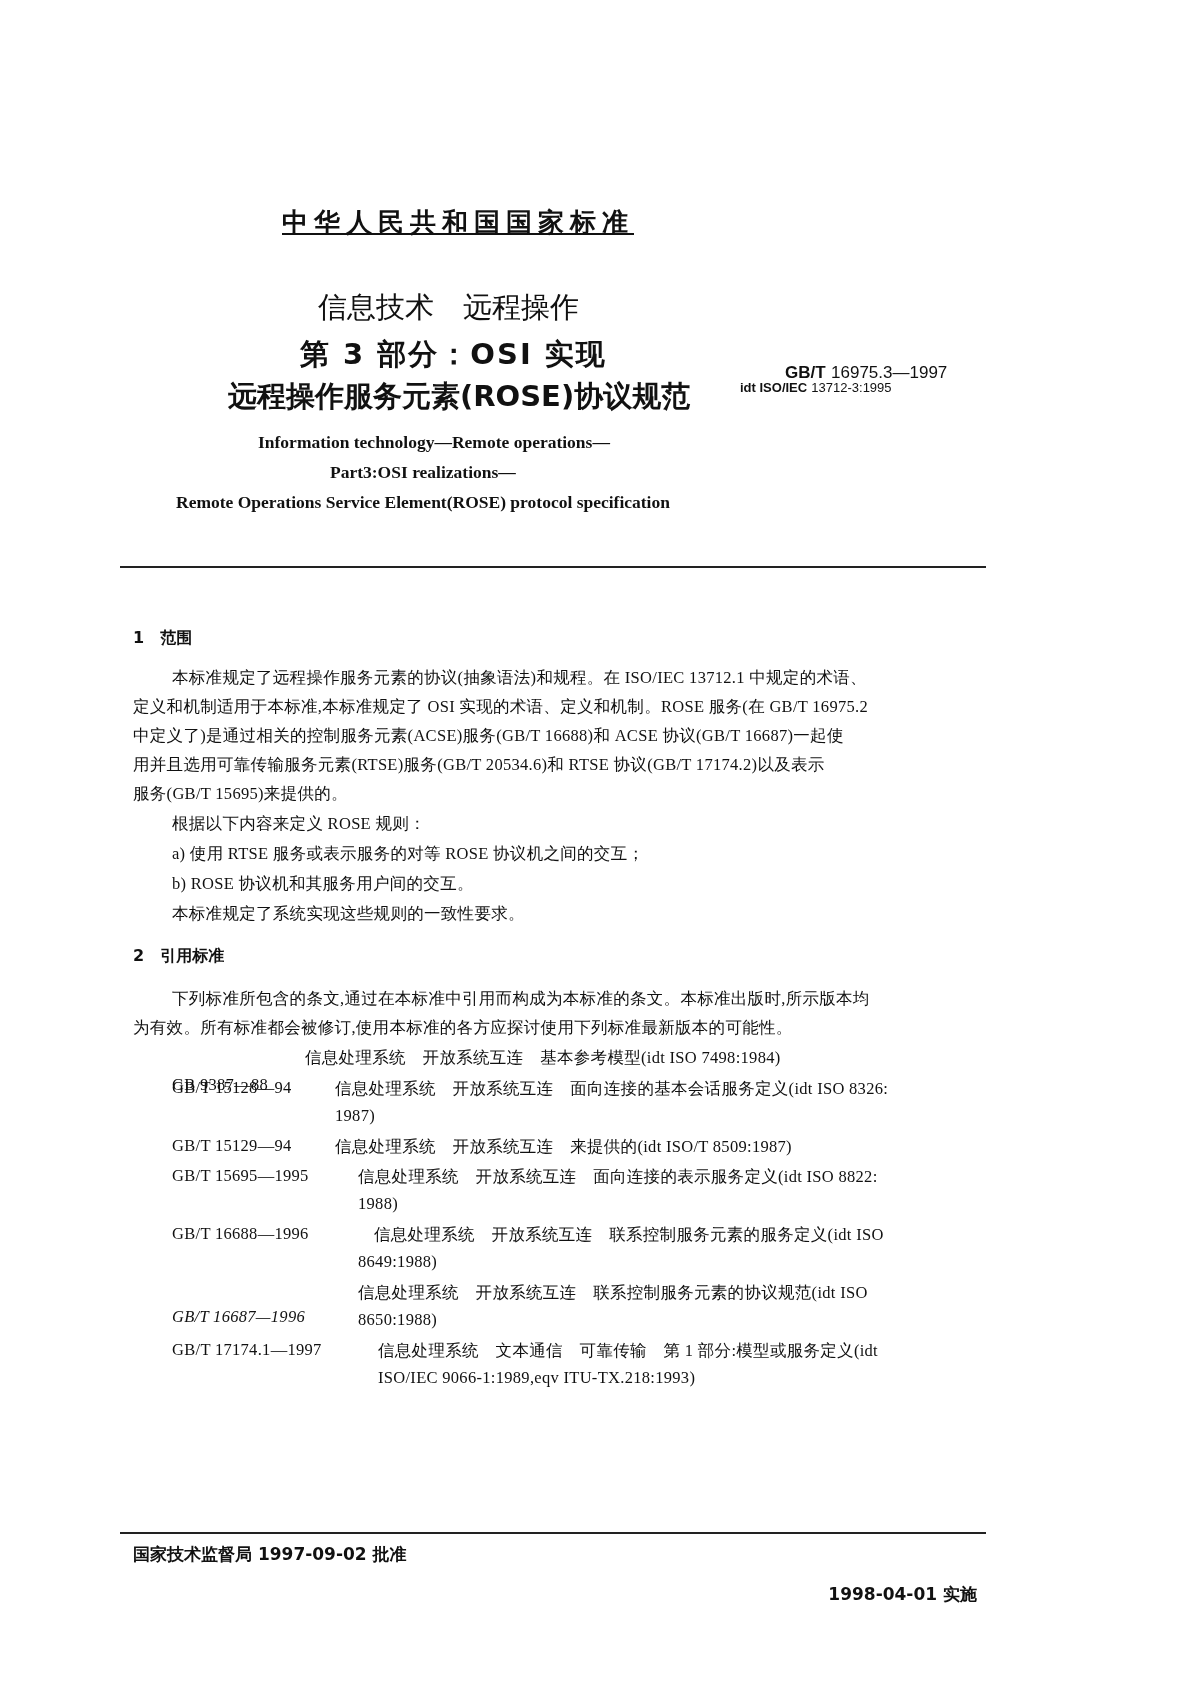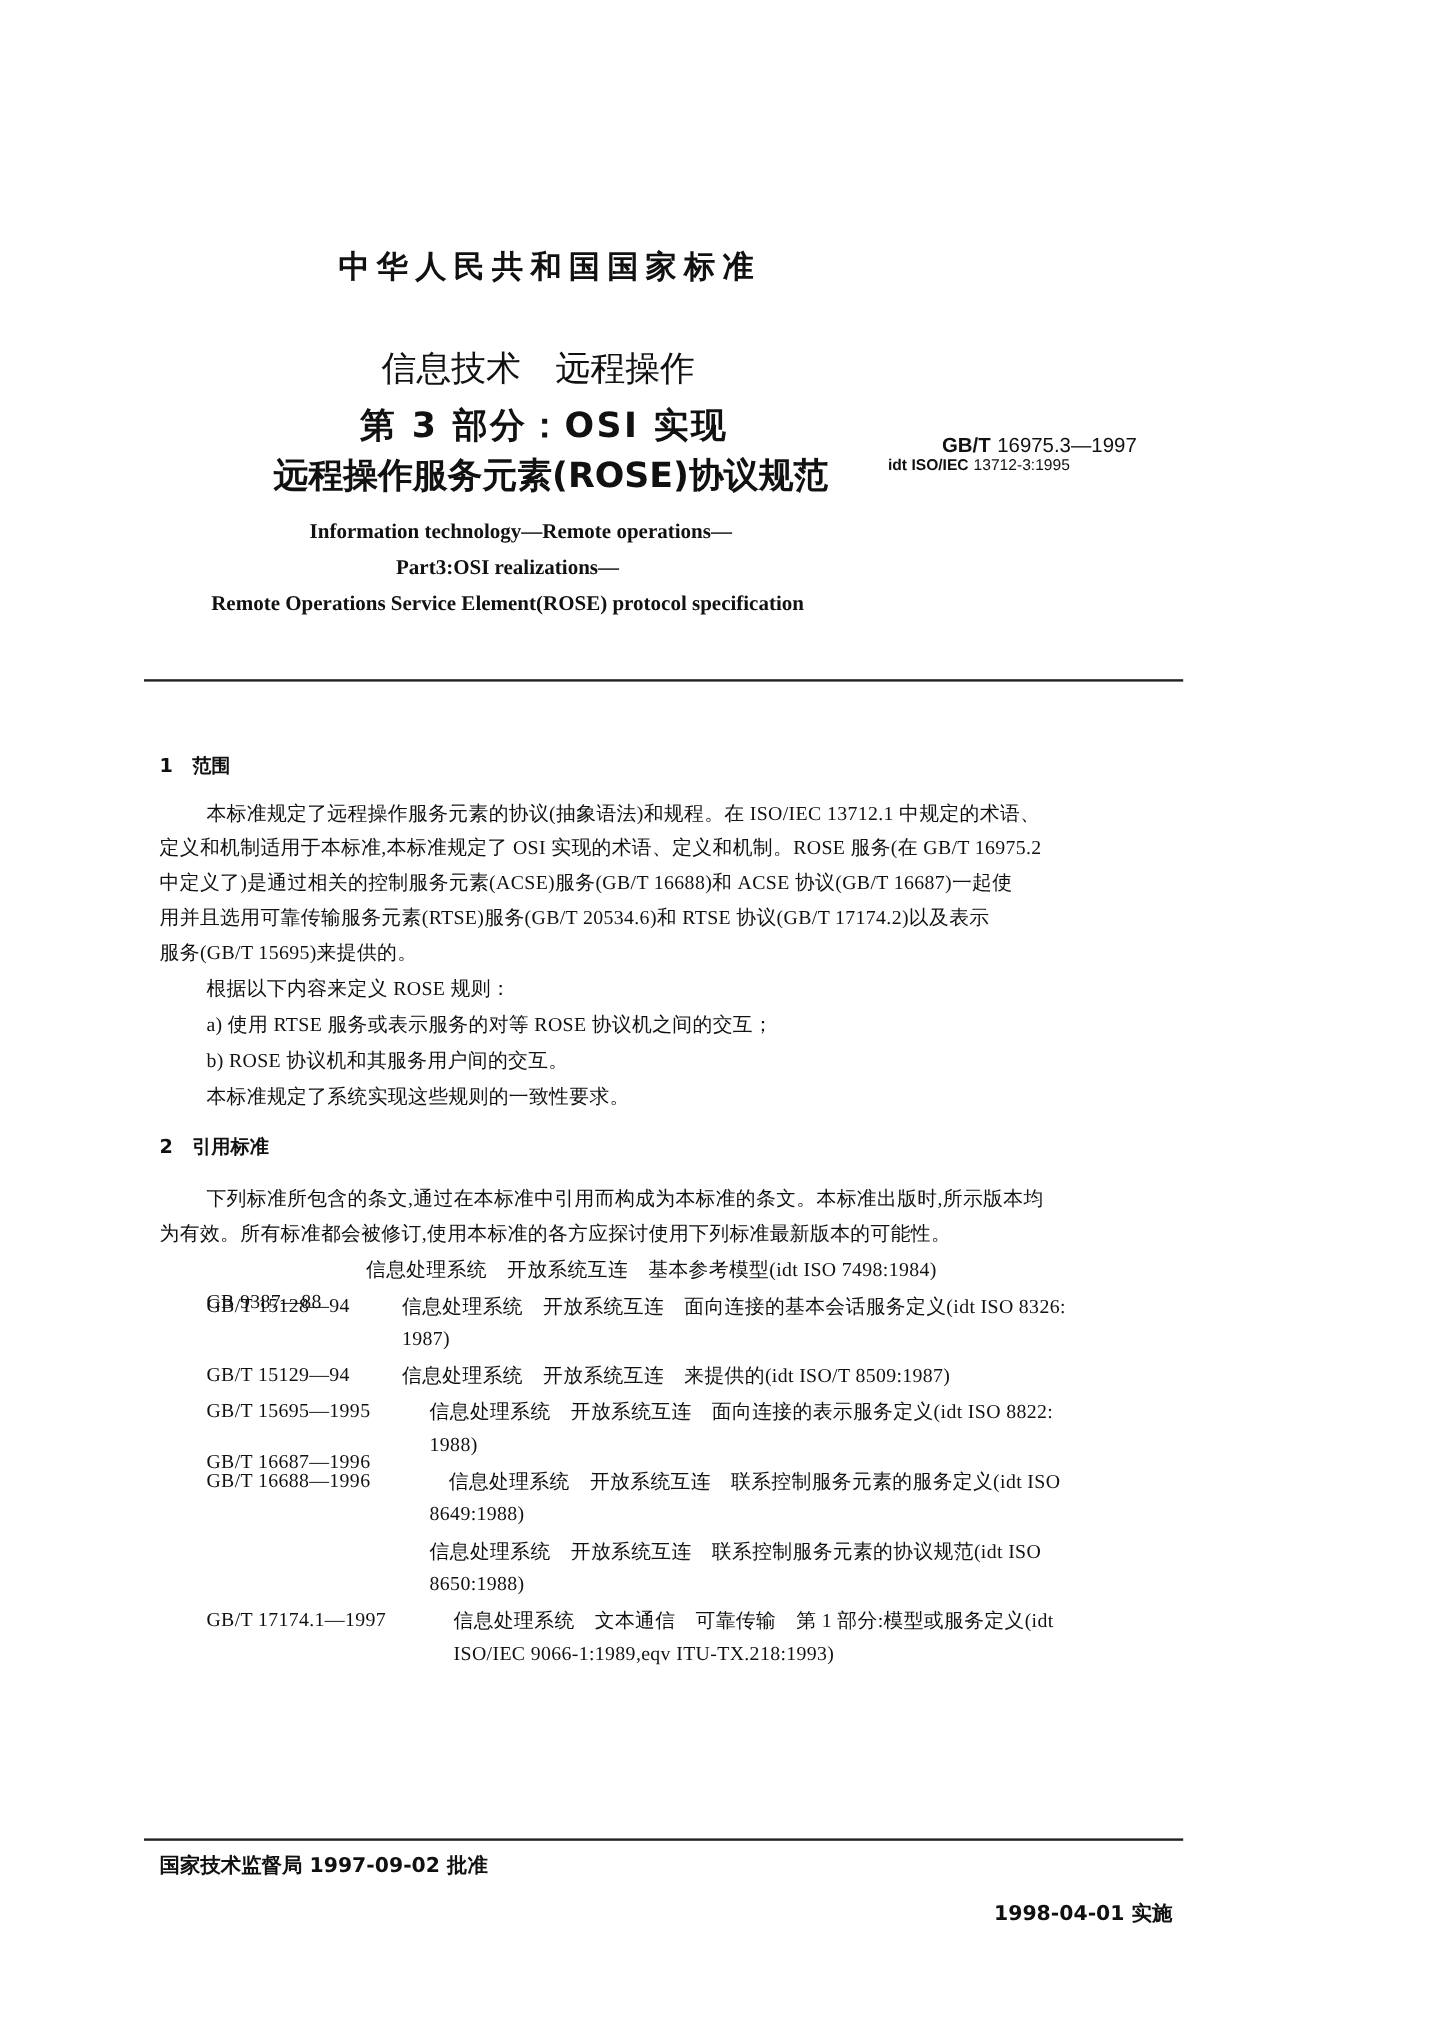--- a/index.html
+++ b/index.html
@@ -1,18 +1,18 @@
 <!DOCTYPE html>
 <html><head>
 <meta charset="utf-8">
 <style>
   html, body { margin: 0; padding: 0; background: #ffffff; }
   body { width: 1191px; height: 1684px; position: relative; overflow: hidden; color: #111; font-family: "DejaVu Serif", "Liberation Serif", serif; }
   .abs { position: absolute; white-space: nowrap; }
-  .natl { left: 282px; top: 205px; font-family: "DejaVu Sans", sans-serif; font-size: 26px; letter-spacing: 6px; font-weight: bold; }
+  .natl { left: 282px; top: 205px; font-family: "DejaVu Sans", sans-serif; font-size: 26px; letter-spacing: 6px; font-weight: bold; text-decoration: underline; }
   .t1 { left: 318px; top: 288px; font-family: "DejaVu Sans", sans-serif; font-size: 29px; }
   .t2 { left: 300px; top: 335px; font-family: "DejaVu Sans", sans-serif; font-size: 29px; font-weight: bold; letter-spacing: 2px; }
   .t3 { left: 228px; top: 377px; font-family: "DejaVu Sans", sans-serif; font-size: 29px; font-weight: bold; text-align: center; }
   .code1 { left: 785px; top: 362px; font-size: 17px; }
   .code2 { left: 740px; top: 380px; font-size: 13px; }
   .code1 b, .code2 b { font-family: Liberation Sans, sans-serif; }
   .code1 span, .code2 span { font-family: "Liberation Sans", sans-serif; }
   .en { font-family: "Liberation Serif", serif; font-weight: bold; font-size: 17.5px; }
   .en1 { left: 258px; top: 432px; }
   .en2 { left: 330px; top: 462px; }
@@ -72,21 +72,21 @@
 <div class="abs p" style="left:335px; top:1136px;">信息处理系统　开放系统互连　来提供的(idt ISO/T 8509:1987)</div>
 
 <div class="abs p" style="left:172px; top:1166px;">GB/T 15695—1995</div>
 <div class="abs p" style="left:358px; top:1166px;">信息处理系统　开放系统互连　面向连接的表示服务定义(idt ISO 8822:</div>
 <div class="abs p" style="left:358px; top:1194px;">1988)</div>
 
 <div class="abs p" style="left:172px; top:1224px;">GB/T 16688—1996</div>
 <div class="abs p" style="left:374px; top:1224px;">信息处理系统　开放系统互连　联系控制服务元素的服务定义(idt ISO</div>
 <div class="abs p" style="left:358px; top:1252px;">8649:1988)</div>
 
-<div class="abs p" style="left:172px; top:1208px;">GB/T 16687—1996</div>
+<div class="abs p" style="left:172px; top:1307px;font-style:italic;">GB/T 16687—1996</div>
 <div class="abs p" style="left:358px; top:1282px;">信息处理系统　开放系统互连　联系控制服务元素的协议规范(idt ISO</div>
 <div class="abs p" style="left:358px; top:1310px;">8650:1988)</div>
 
 <div class="abs p" style="left:172px; top:1340px;">GB/T 17174.1—1997</div>
 <div class="abs p" style="left:378px; top:1340px;">信息处理系统　文本通信　可靠传输　第 1 部分:模型或服务定义(idt</div>
 <div class="abs p" style="left:378px; top:1368px;">ISO/IEC 9066-1:1989,eqv ITU-TX.218:1993)</div>
 
 <div class="rule" style="top:1532px;"></div>
 <div class="abs foot" style="left:133px; top:1543px;">国家技术监督局 1997-09-02 批准</div>
 <div class="abs foot" style="right:214px; top:1543px;margin-top:40px;">1998-04-01 实施</div>

